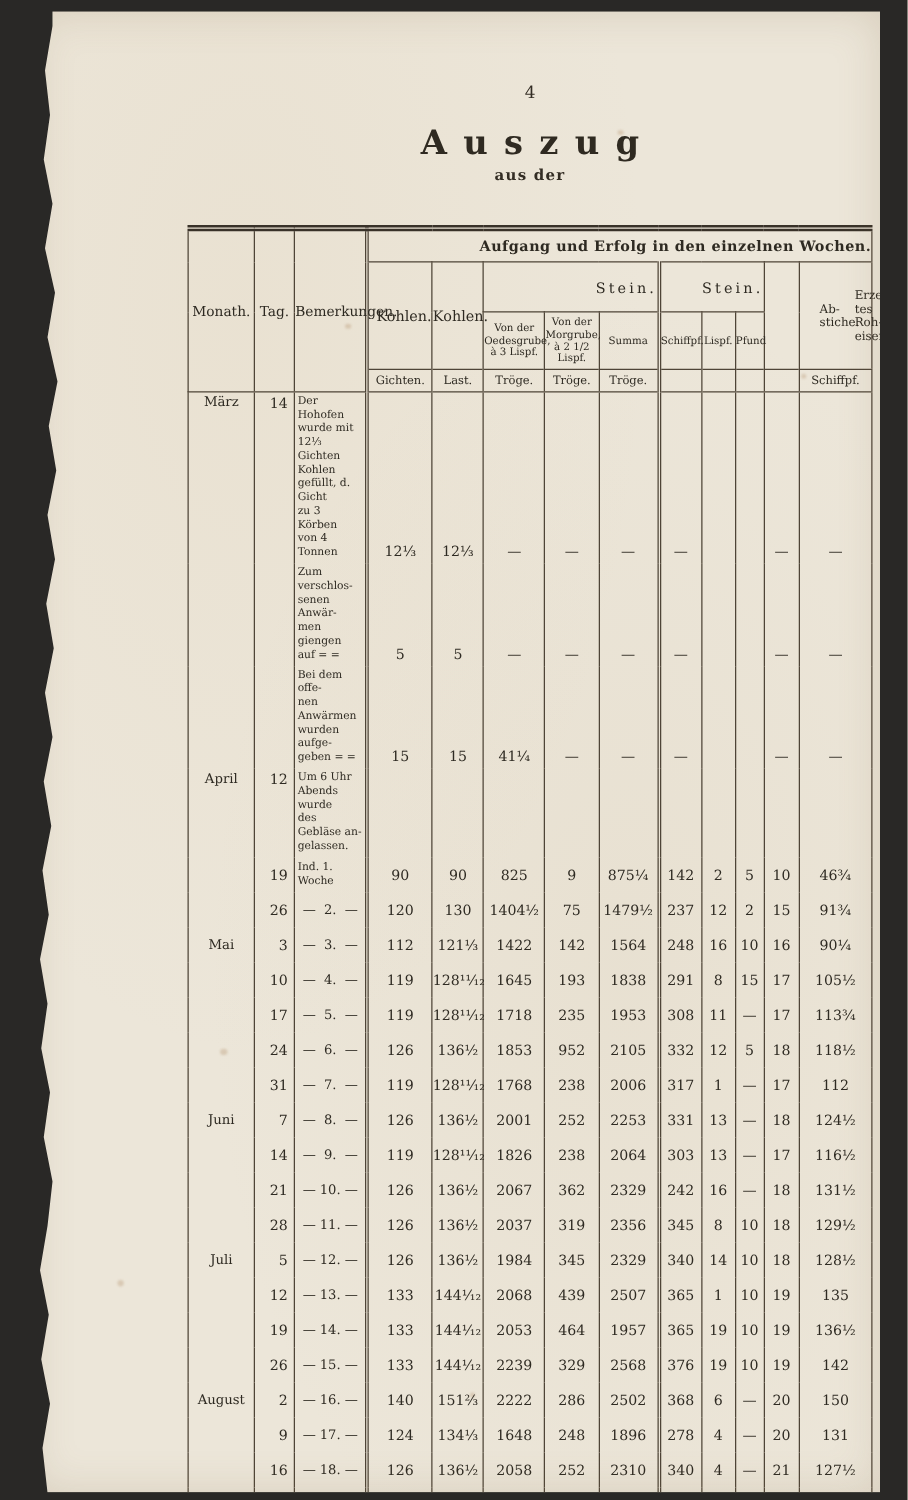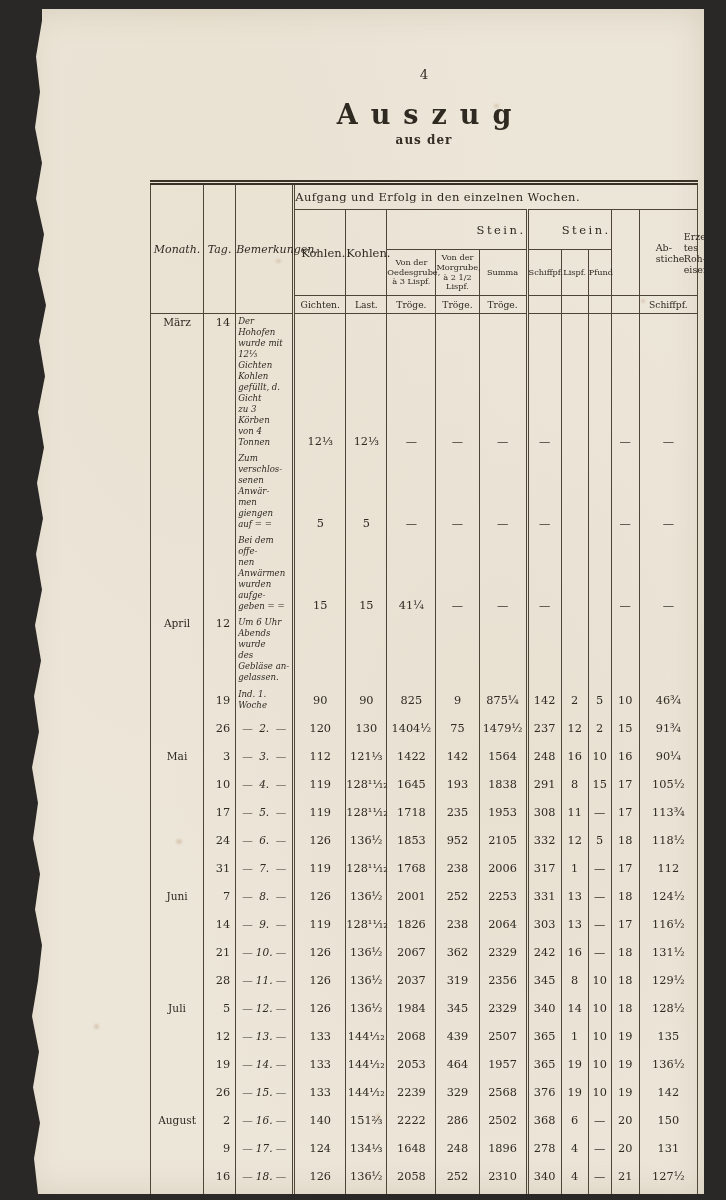--- a/index.html
+++ b/index.html
@@ -45,32 +45,32 @@
   col.w5{width:41px}col.w6{width:49px}col.w7{width:43px}col.w8{width:48px}
   col.w9{width:34px}col.w10{width:27px}col.w11{width:23px}col.w12{width:28px}col.w13{width:58px}
 
   th,td{border-left:1px solid #4e4437;font-weight:normal;padding:0;}
   .dbl{border-left:3px double #4e4437;}
 
   tr.t1{height:27px}
   tr.t2{height:40px}
   tr.t3{height:46px}
   tr.t4{height:18px}
-  .hc{font-size:11px;vertical-align:middle;text-align:center;border-bottom:1px solid #4e4437;font-style:italic;}
-  .span-head{font-size:11.5px;text-align:left;vertical-align:middle;border-bottom:1px solid #4e4437;letter-spacing:.4px;}
+  .hc{font-size:11px;vertical-align:middle;text-align:center;border-bottom:1px solid #4e4437;}
+  .span-head{font-size:11.5px;text-align:right;vertical-align:middle;border-bottom:1px solid #4e4437;letter-spacing:.4px;font-weight:bold;}
   .grp{font-size:11.5px;text-align:right;vertical-align:middle;}
   .grp.stein{border-bottom:1px solid #4e4437;letter-spacing:2.5px;}
   .grp.small{font-size:9.5px;white-space:pre-line;line-height:11px;padding-left:44px;}
   .sub{font-size:8.2px;line-height:9.6px;text-align:center;vertical-align:middle;white-space:pre-line;}
   tr.t4 td{border-top:1px solid #4e4437;border-bottom:1px solid #4e4437;font-size:9.2px;text-align:center;vertical-align:middle;}
 
   tbody td{height:26px;font-size:11.3px;text-align:center;vertical-align:middle;}
   td.c-month{font-size:10.6px;}
   td.c-tag{text-align:right;padding-right:5px;}
-  td.c-remark{font-size:8.6px;line-height:11px;text-align:left;padding:1px 2px;white-space:pre-line;overflow:hidden;font-style:italic;}
+  td.c-remark{font-size:8.6px;line-height:11px;text-align:left;padding:1px 2px;white-space:pre-line;overflow:hidden;}
   .rep{display:flex;justify-content:space-between;align-items:center;padding:0 4px;font-size:10.5px;}
   tr.tall td{vertical-align:bottom;padding-bottom:3px;}
   tr.tall td.c-month,tr.tall td.c-tag,tr.tall td.c-remark{vertical-align:top;padding-top:2px;}
 </style>
 </head>
 <body>
 
 <div class="paper">
   <div class="spot s1"></div>
   <div class="spot s2"></div>

